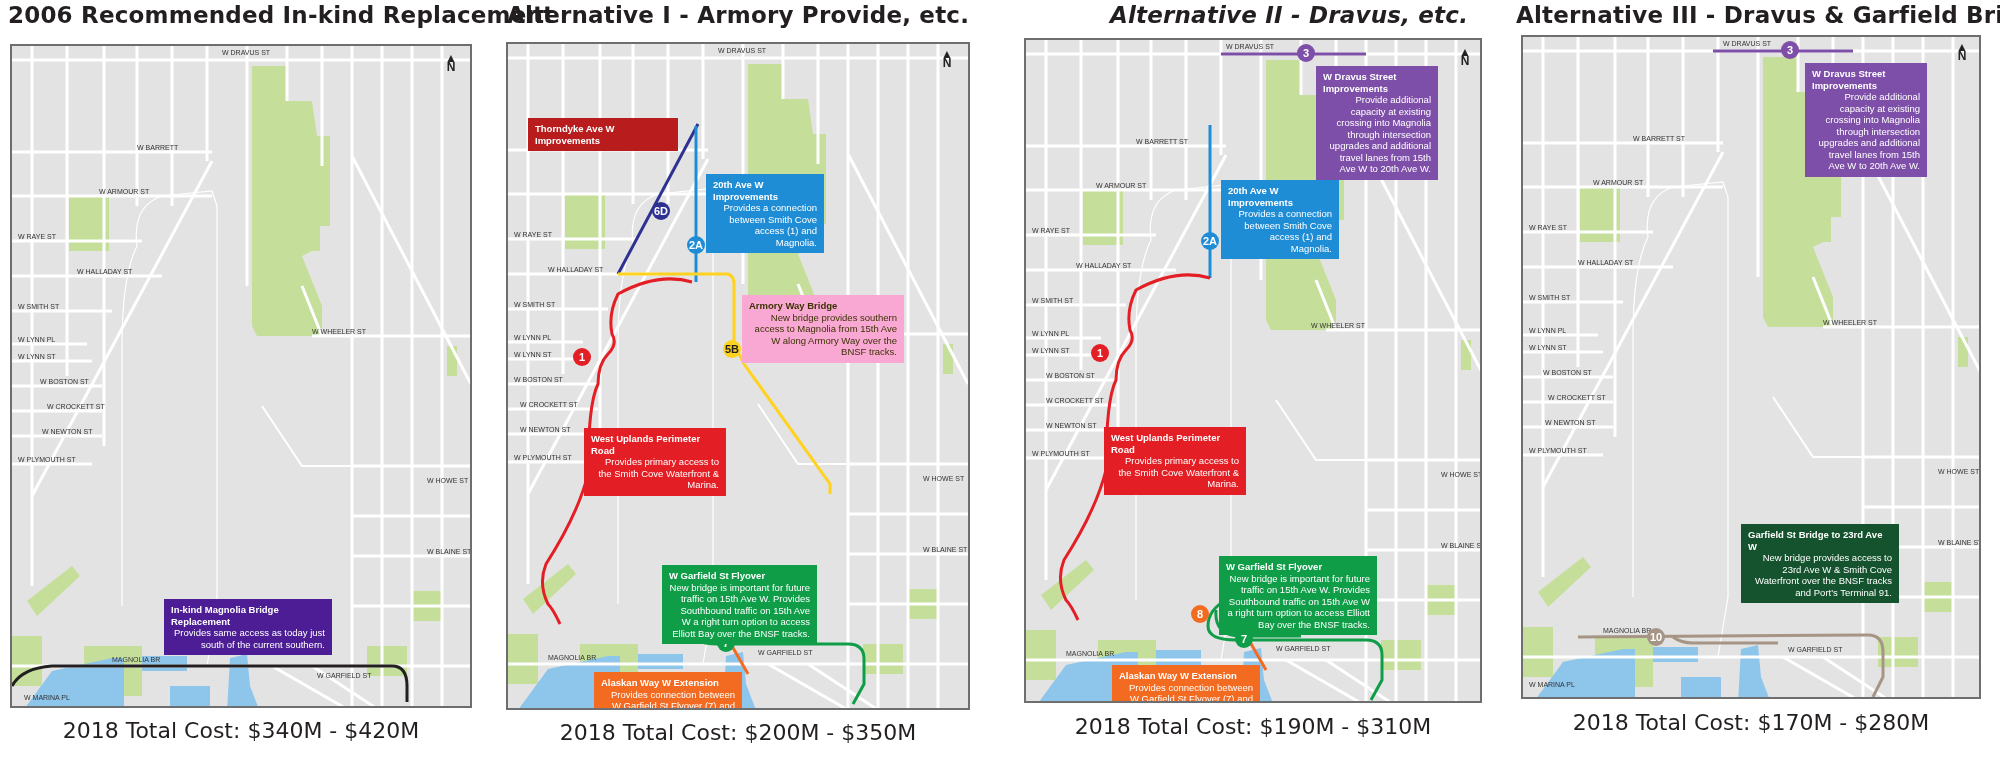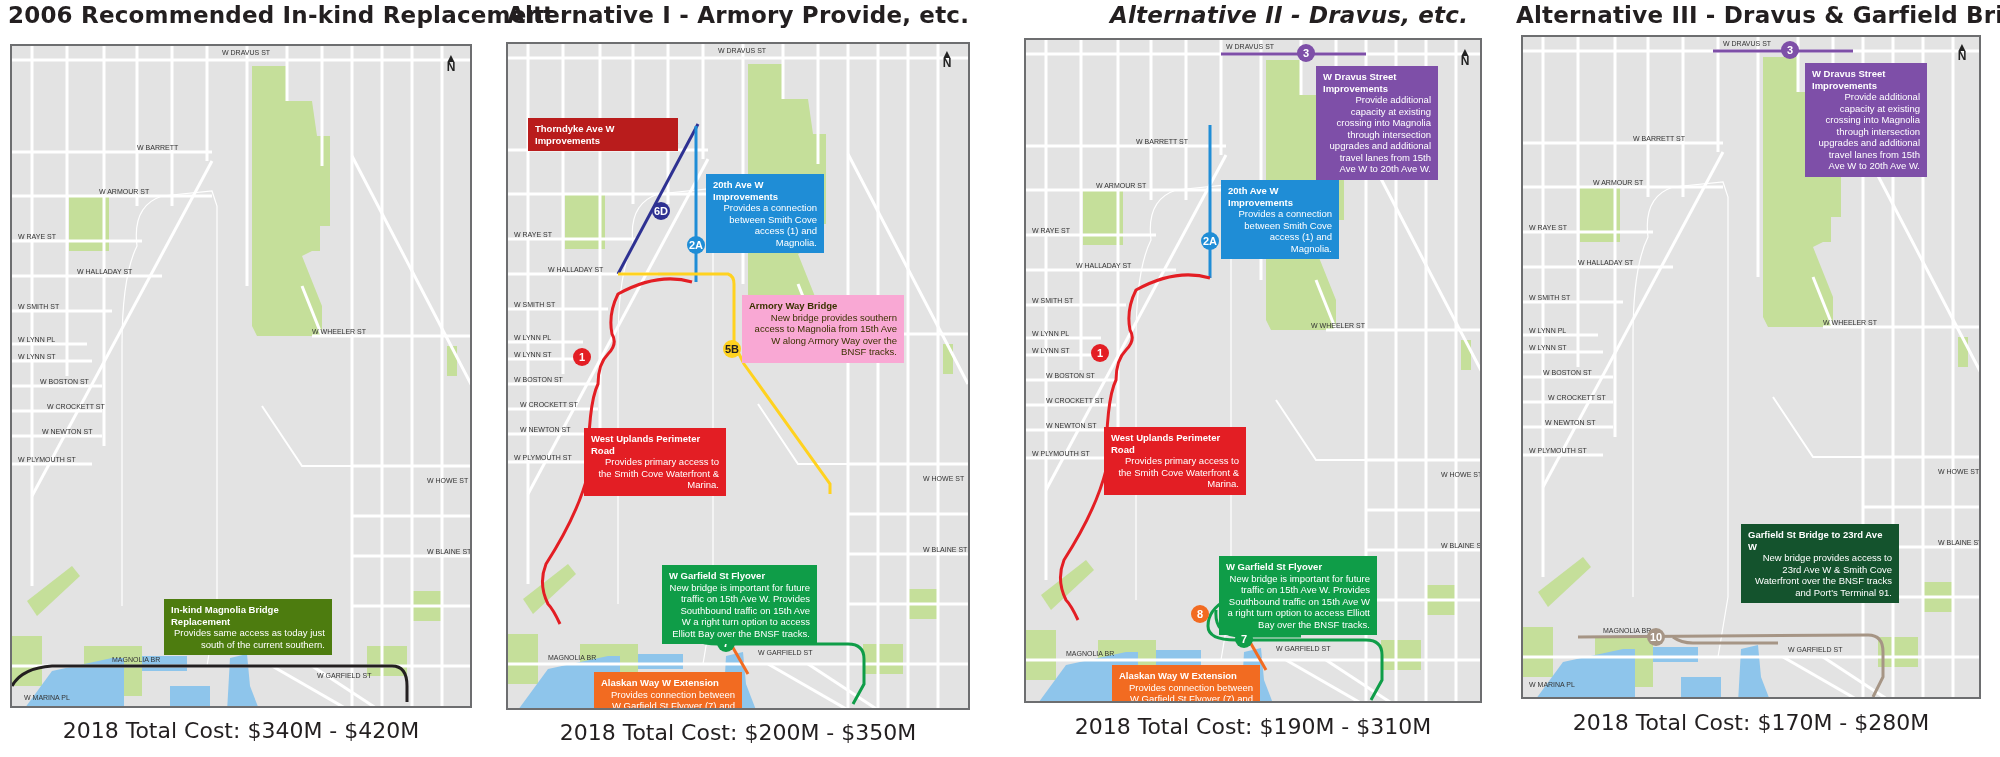--- a/index.html
+++ b/index.html
@@ -104,21 +104,21 @@
       <text class="lbl" x="30" y="388">W NEWTON ST</text>
       <text class="lbl" x="6" y="416">W PLYMOUTH ST</text>
       <text class="lbl" x="300" y="288">W WHEELER ST</text>
       <text class="lbl" x="415" y="437">W HOWE ST</text>
       <text class="lbl" x="415" y="508">W BLAINE ST</text>
       <text class="lbl" x="100" y="616">MAGNOLIA BR</text>
       <text class="lbl" x="305" y="632">W GARFIELD ST</text>
       <text class="lbl" x="12" y="654">W MARINA PL</text>
     </svg>
     <div class="north" style="left:432px;top:8px;width:14px;">▲<br><span>N</span></div>
-    <div class="callout" style="left:152px;top:553px;width:168px;background:#4d7c0f;">
+    <div class="callout" style="left:152px;top:553px;width:168px;background:#4c1d95;">
       <span class="ct">In-kind Magnolia Bridge Replacement</span>
       <span class="cb">Provides same access as today just south of the current southern.</span>
     </div>
   </div>
   <div class="cost" style="left:10px;width:462px;top:718px;">2018 Total Cost: $340M - $420M</div>
 </div>
 
 <div class="panel">
   <div class="panel-title" style="left:506px;width:464px;">Alternative I - Armory Provide, etc.</div>
   <div class="map" style="left:506px;top:42px;width:464px;height:668px;">

